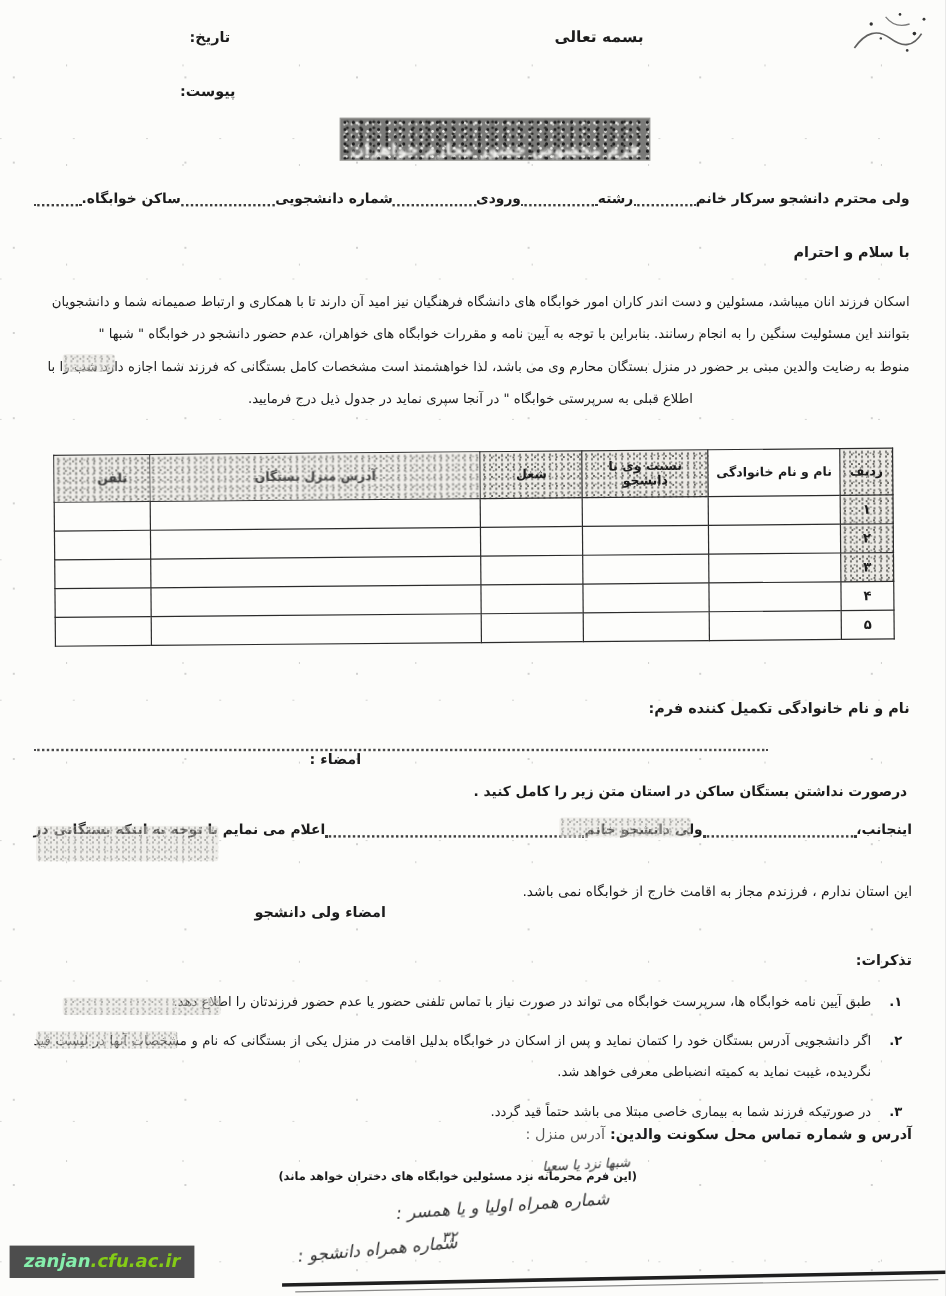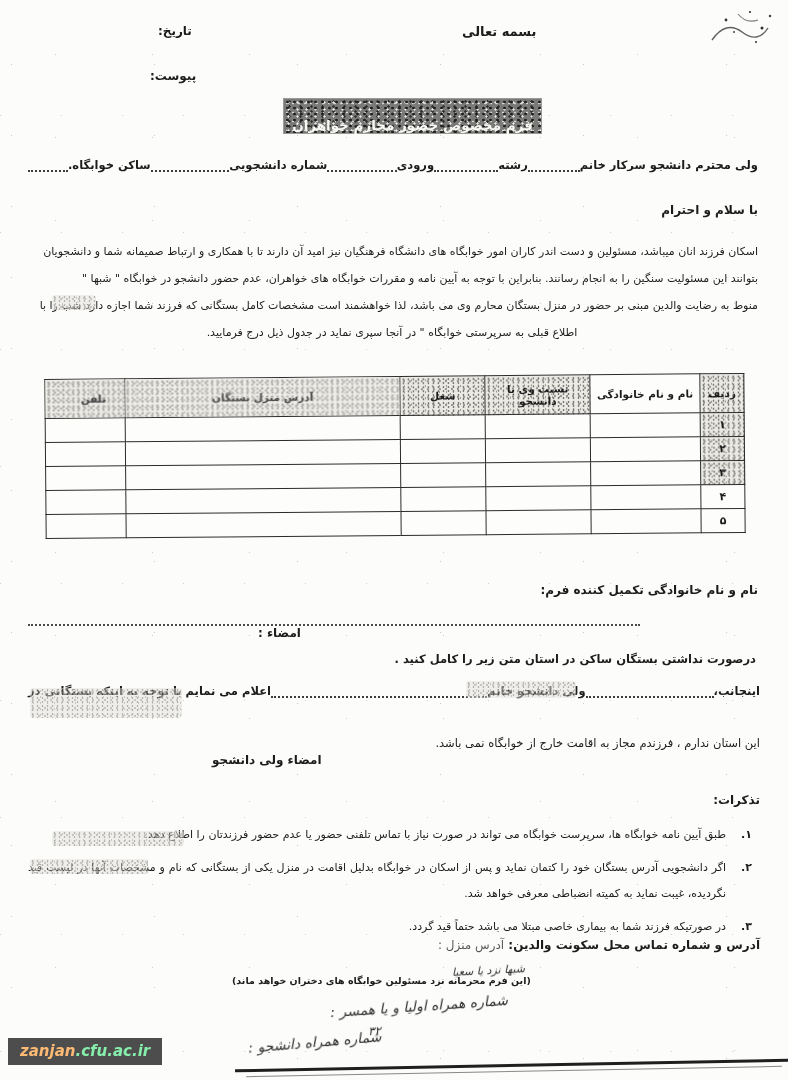--- a/index.html
+++ b/index.html
@@ -130,22 +130,22 @@
   .hw-num{top:1024px;left:368px;font-size:12px;transform:rotate(-3deg);}
   .hw-student{top:1034px;left:248px;font-size:14px;transform:rotate(-5deg);}
 
   .watermark{
     top:1038px;left:8px;
     background:#4d4d4d;
     padding:4px 12px 5px 12px;
     font-size:15px;font-style:italic;font-weight:bold;
     direction:ltr;white-space:nowrap;
   }
-  .watermark .wm-prefix{color:#fdba74;}
-  .watermark .wm-suffix{color:#86efac;}
+  .watermark .wm-prefix{color:#86efac;}
+  .watermark .wm-suffix{color:#84cc16;}
 
   .scan-line-1{top:1064px;left:235px;width:556px;height:2.5px;background:#1f1f1f;transform:rotate(-1.1deg);}
   .scan-line-2{top:1071px;left:246px;width:536px;height:1.2px;background:#3a3a3a;opacity:.6;transform:rotate(-1.1deg);}
 
   .ink-scribble{top:2px;left:698px;width:86px;height:56px;}
 </style>
 </head>
 <body>
 
 <div class="page">

